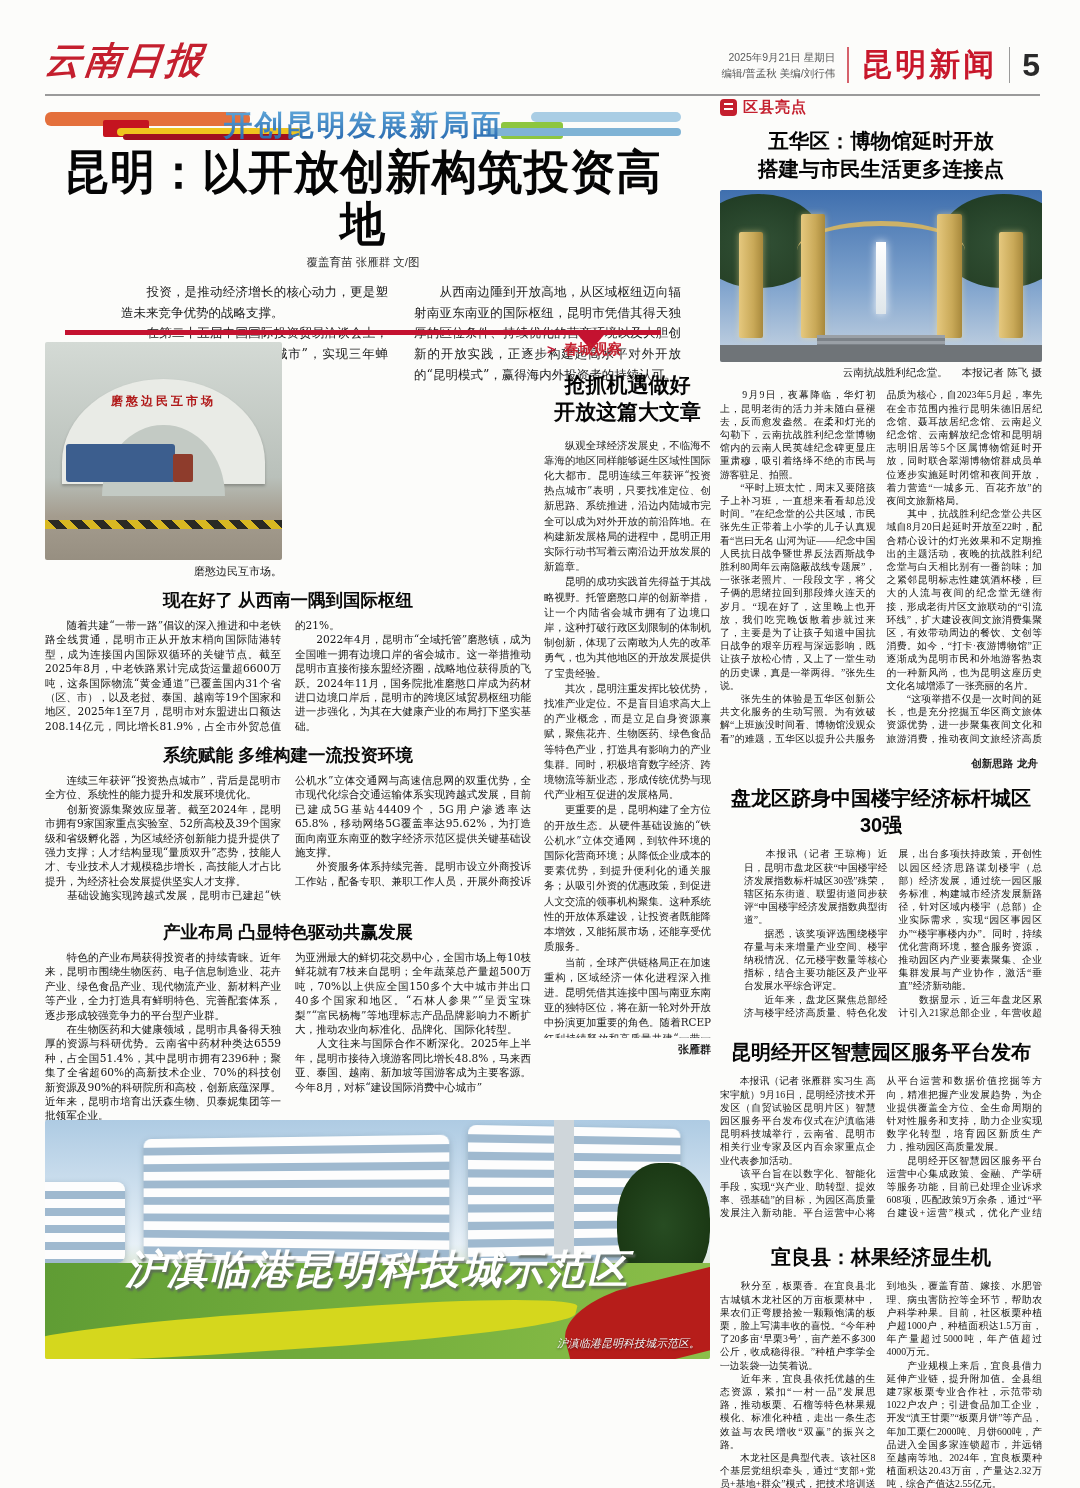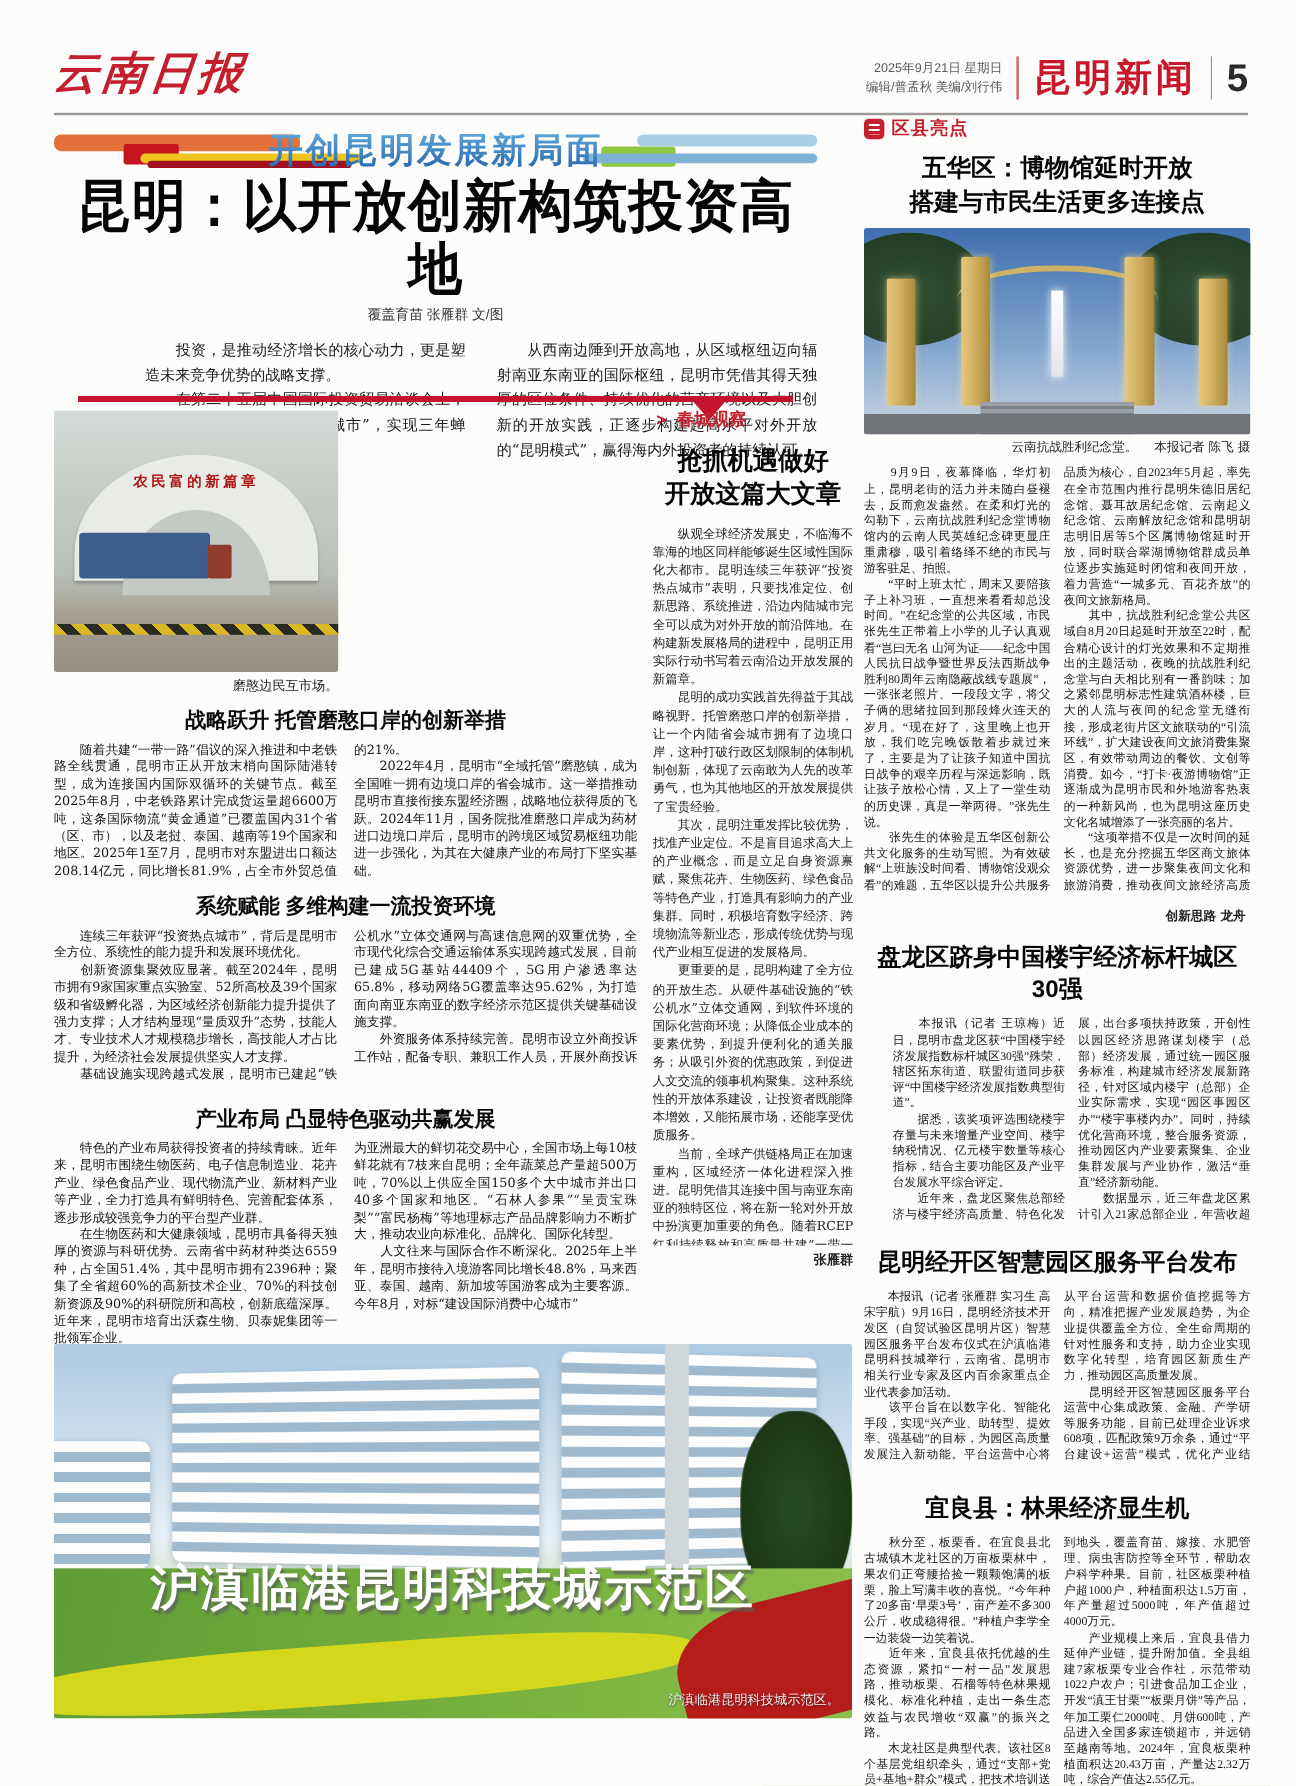--- a/index.html
+++ b/index.html
@@ -75,21 +75,21 @@
   .observer { position:absolute; left:544px; top:340px; width:167px; height:736px; overflow:hidden; }
   .obs-label { display:flex; align-items:center; gap:5px; font-weight:900; font-size:14.5px; color:#c41f2e; }
   .obs-arrow { color:#c41230; font-weight:900; font-size:15px; }
   .obs-head { margin-top:12px; text-align:center; font-size:21px; font-weight:900;
               line-height:1.3; color:#050505; white-space:pre-line; }
   .obs-body { margin-top:12px; height:600px; overflow:hidden; text-align:justify; white-space:pre-line;
               font-family:"DejaVu Serif", serif; font-size:10.4px; line-height:15.2px; color:#222; }
   .obs-sig { margin-top:4px; text-align:right; font-size:11px; font-weight:bold; color:#222; }
 
   
-  .big-photo { position:absolute; left:45px; top:1120px; width:665px; height:312px; overflow:hidden; border-radius:2px; }
+  .big-photo { position:absolute; left:45px; top:1120px; width:665px; height:239px; overflow:hidden; border-radius:2px;font-style:italic; }
   .bp-sky { position:absolute; inset:0; background:linear-gradient(#aecbe3,#e7f0f7 52%,#dfe9dc 60%,#cfe0c0); }
   .bp-bldg { position:absolute; background:repeating-linear-gradient(180deg,#fdfdfd 0 9px,#9fb9cf 9px 17px);
              border-radius:8px; box-shadow:0 2px 6px rgba(60,90,110,.35); }
   .bp-b1 { left:14%; top:7%; width:46%; height:52%; transform:perspective(300px) rotateY(-4deg); }
   .bp-b2 { left:-4%; top:26%; width:16%; height:34%; }
   .bp-b3 { right:4%; top:3%; width:32%; height:56%; transform:perspective(300px) rotateY(5deg); }
   .bp-tower { position:absolute; right:20.5%; top:0; width:3%; height:62%; background:#cfd6da; }
   .bp-tree { position:absolute; right:0; top:18%; width:14%; height:52%; background:radial-gradient(#274c22,#16310f); border-radius:45%; }
   .bp-grass { position:absolute; left:0; right:0; bottom:0; height:40%;
               background:linear-gradient(100deg,#5f9c34,#79b23f 60%,#8cbf4a); }
@@ -172,32 +172,32 @@
   <div class="red-rule"></div>
   <div class="red-tail"></div>
 
   <div class="left-col">
     <div class="photo-row">
       <figure class="photo-fig">
         <div class="photo-box">
           <div class="gate-sky"></div>
           <div class="gate-arch">
             <div class="gate-arch-in"></div>
-            <div class="gate-sign">农民富的新篇章</div>
+            <div class="gate-sign">磨憨边民互市场</div>
           </div>
           <div class="truck">
             <div class="truck-cab"></div>
           </div>
           <div class="barrier"></div>
         </div>
         <figcaption class="photo-cap">磨憨边民互市场。</figcaption>
       </figure>
     </div>
 
-    <h2 class="sec-head">战略跃升 托管磨憨口岸的创新举措</h2>
+    <h2 class="sec-head">现在好了 从西南一隅到国际枢纽</h2>
     <div class="twocol s1">　　随着共建“一带一路”倡议的深入推进和中老铁路全线贯通，昆明市正从开放末梢向国际陆港转型，成为连接国内国际双循环的关键节点。截至2025年8月，中老铁路累计完成货运量超6600万吨，这条国际物流“黄金通道”已覆盖国内31个省（区、市），以及老挝、泰国、越南等19个国家和地区。2025年1至7月，昆明市对东盟进出口额达208.14亿元，同比增长81.9%，占全市外贸总值的21%。
 　　2022年4月，昆明市“全域托管”磨憨镇，成为全国唯一拥有边境口岸的省会城市。这一举措推动昆明市直接衔接东盟经济圈，战略地位获得质的飞跃。2024年11月，国务院批准磨憨口岸成为药材进口边境口岸后，昆明市的跨境区域贸易枢纽功能进一步强化，为其在大健康产业的布局打下坚实基础。
 　　交通网络的立体化推进进一步放大了昆明市的通道优势，预计2027年通车的渝昆高铁将实现昆明市与重庆市2小时直达，全面融入成渝地区双城经济圈。与此同时，昆明市正在成为泛</div>
 
     <h2 class="sec-head">系统赋能 多维构建一流投资环境</h2>
     <div class="twocol s2">　　连续三年获评“投资热点城市”，背后是昆明市全方位、系统性的能力提升和发展环境优化。
 　　创新资源集聚效应显著。截至2024年，昆明市拥有9家国家重点实验室、52所高校及39个国家级和省级孵化器，为区域经济创新能力提升提供了强力支撑；人才结构显现“量质双升”态势，技能人才、专业技术人才规模稳步增长，高技能人才占比提升，为经济社会发展提供坚实人才支撑。
 　　基础设施实现跨越式发展，昆明市已建起“铁公机水”立体交通网与高速信息网的双重优势，全市现代化综合交通运输体系实现跨越式发展，目前已建成5G基站44409个，5G用户渗透率达65.8%，移动网络5G覆盖率达95.62%，为打造面向南亚东南亚的数字经济示范区提供关键基础设施支撑。
 　　外资服务体系持续完善。昆明市设立外商投诉工作站，配备专职、兼职工作人员，开展外商投诉预防和化解相关工作。截至目前，外商投诉件为零。2024</div>
 

